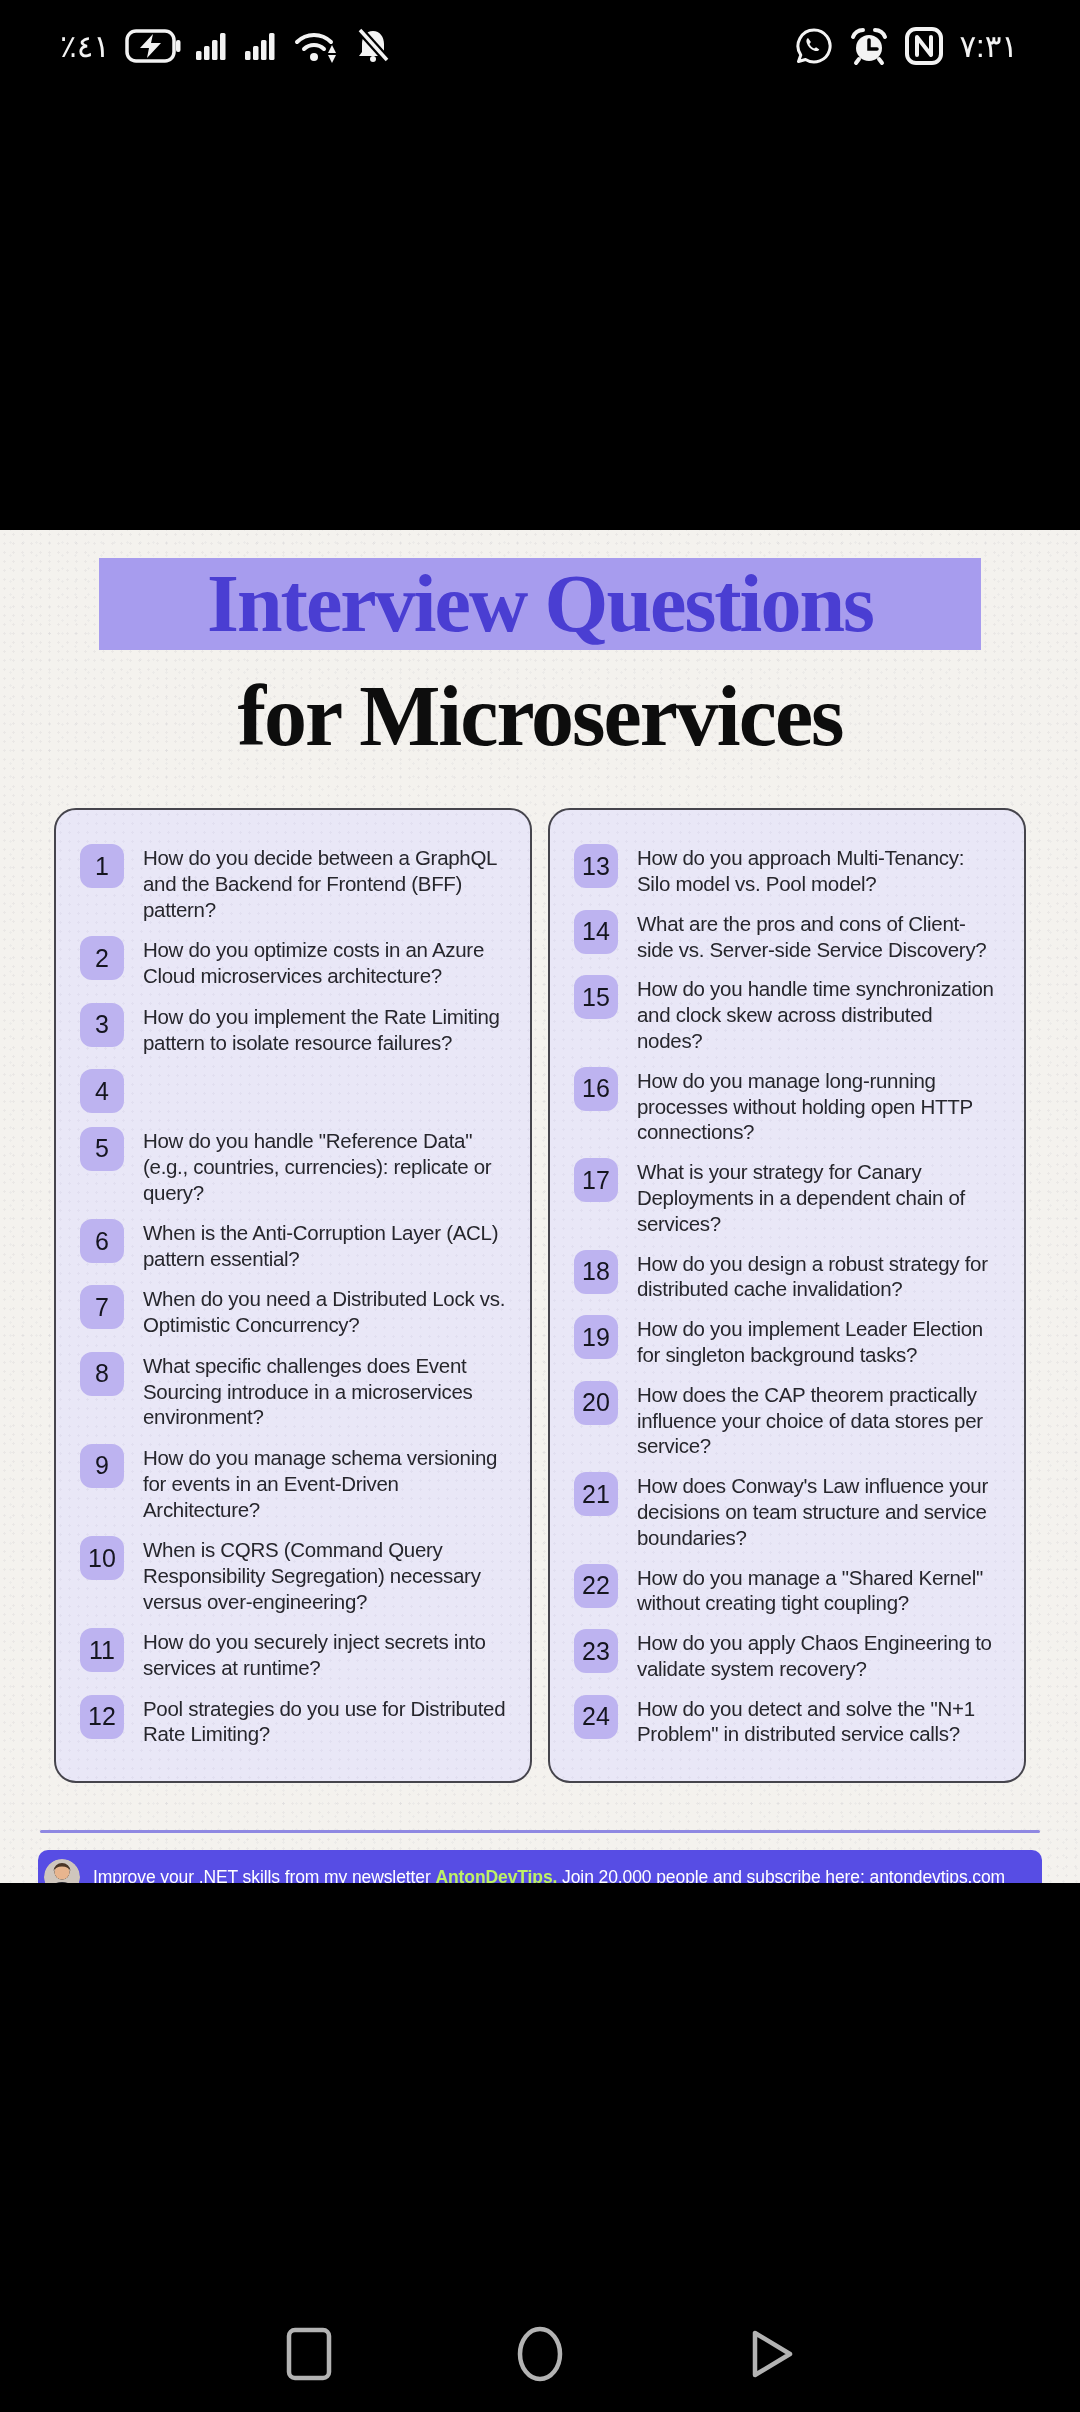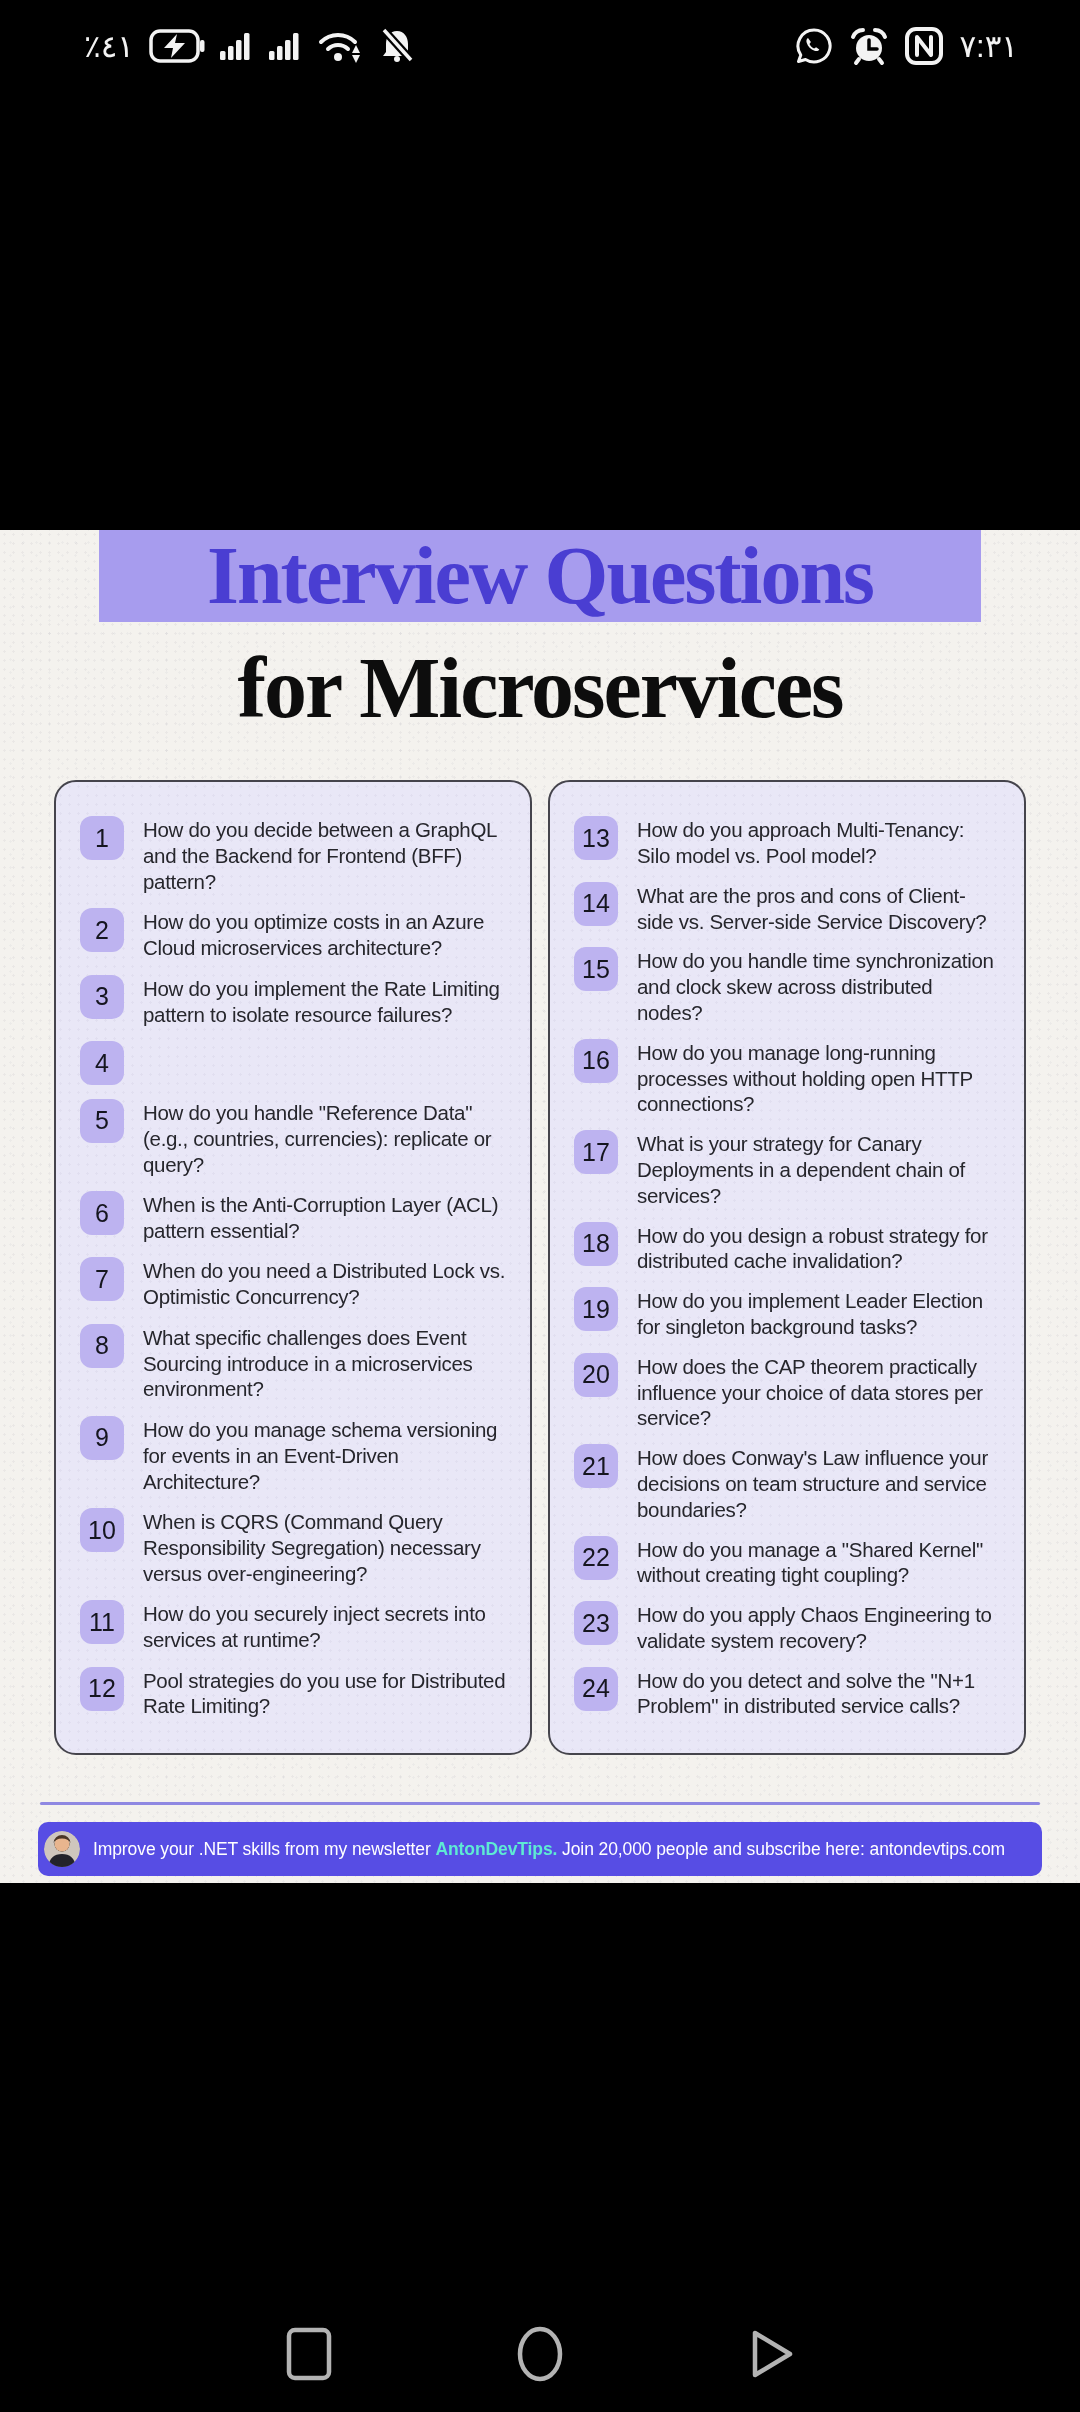--- a/index.html
+++ b/index.html
@@ -2,33 +2,33 @@
 <html><head>
 <meta charset="utf-8">
 <style>
   html,body{margin:0;padding:0;background:#000;}
   .screen{position:relative;width:1080px;height:2412px;background:#000;overflow:hidden;
           font-family:"Liberation Sans",sans-serif;}
 
   
   .top-black{height:530px;background:#000;}
   .status-bar{display:flex;justify-content:space-between;align-items:center;
-              padding:26px 62px 0 84px;}
+              padding:26px 62px 0 60px;}
   .sb-left,.sb-right{display:flex;align-items:center;gap:15px;}
   .sb-text{color:#f3f3f3;font-size:31px;font-weight:500;
            unicode-bidi:bidi-override;direction:ltr;letter-spacing:1px;}
   .sb-icon{display:block;}
 
   
   .content{height:1353px;overflow:hidden;background-color:#f4f2ee;
     background-image:radial-gradient(rgba(70,60,100,0.06) 1px,transparent 1.4px),
                      radial-gradient(rgba(70,60,100,0.045) 1px,transparent 1.4px);
     background-size:9px 9px,13px 13px;background-position:0 0,4px 6px;}
 
-  .title-wrap{text-align:center;
+  .title-wrap{padding-top:28px;text-align:center;
               font-family:"Liberation Serif","DejaVu Serif",serif;}
   .title-highlight{width:882px;height:92px;margin:0 auto;background:#a79cee;
     display:flex;align-items:center;justify-content:center;}
   .title-highlight span{font-size:82px;font-weight:700;color:#4a3ed2;
     letter-spacing:-2px;white-space:nowrap;}
   .title-sub{font-size:86px;font-weight:700;color:#0d0d0d;letter-spacing:-2px;
     line-height:1.12;margin-top:18px;}
 
   
   .cards{margin:44px 54px 0;display:flex;gap:16px;height:975px;}
@@ -42,21 +42,21 @@
     color:#15151f;font-size:25px;font-weight:500;display:flex;align-items:center;
     justify-content:center;}
   .q-text{font-size:20.5px;line-height:1.26;color:#26262c;letter-spacing:-0.3px;
     padding-top:1px;}
 
   
   .divider{margin:47px 40px 0;height:3px;background:#8f88e2;border-radius:2px;}
   .banner{margin:17px 38px 0;height:54px;border-radius:10px;background:#574de4;
     display:flex;align-items:center;gap:13px;padding:0 8px 0 6px;}
   .banner-text{color:#ffffff;font-size:17.5px;letter-spacing:-0.1px;white-space:nowrap;}
-  .banner-text .brand{color:#5eead4;font-weight:700;}
+  .banner-text .brand{color:#bef264;font-weight:700;}
   .avatar{width:36px;height:36px;border-radius:50%;overflow:hidden;display:block;flex:0 0 36px;}
 
   
   .bottom-black{position:relative;height:529px;background:#000;}
   .nav-bar{position:absolute;left:0;bottom:30px;width:100%;
     display:flex;justify-content:center;align-items:center;gap:183px;}
   .nav-btn{display:flex;align-items:center;justify-content:center;width:48px;height:56px;}
 </style>
 </head>
 <body>

